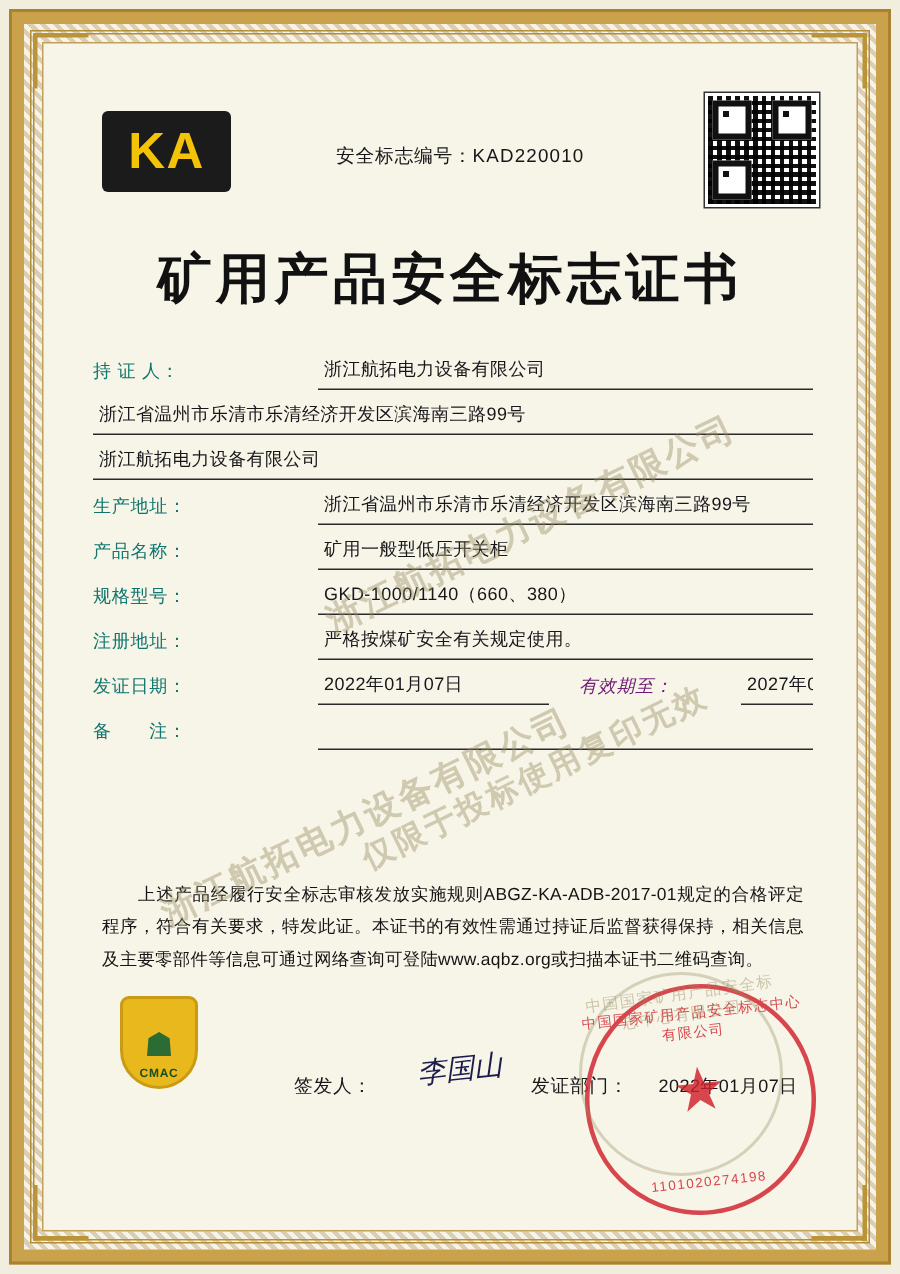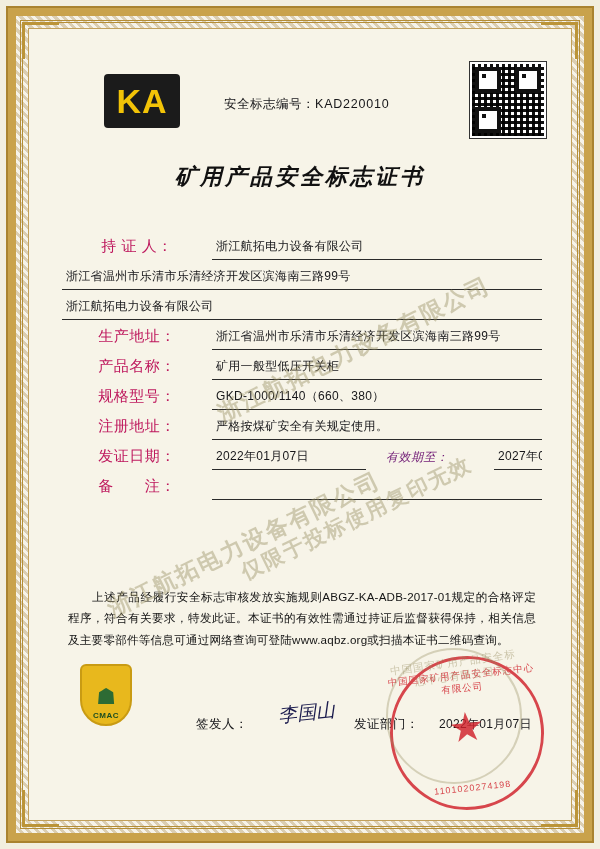--- a/index.html
+++ b/index.html
@@ -71,33 +71,32 @@
     position: absolute;
     left: 34px; top: 34px; right: 34px; bottom: 34px;
     box-sizing: border-box;
   }
 
   
   .ka-logo {
     position: absolute;
     left: 34px;
     top: 40px;
-    width: 76px;
+    width: 86px;
     height: 54px;
     background: #1b1b1b;
     border-radius: 4px;
     color: #f2c307;
     font-weight: bold;
     font-size: 34px;
     letter-spacing: 1px;
     display: flex;
     align-items: center;
     justify-content: center;
     font-family: "Liberation Sans", sans-serif;
-    margin-left: 36px;
   }
 
   
   .qr {
     position: absolute;
     right: 20px;
     top: 28px;
     width: 72px;
     height: 72px;
     background:
@@ -135,49 +134,47 @@
   }
   .cert-no .val {
     letter-spacing: 0.8px;
   }
 
   .main-title {
     position: absolute;
     left: 0; right: 0;
     top: 128px;
     text-align: center;
-    font-size: 22px;
+    font-size: 36px;
     font-weight: bold;
     color: #111;
     letter-spacing: 3px;
     font-family: "Liberation Sans", sans-serif;
-    font-style: italic;
   }
 
   
   .fields {
     position: absolute;
     left: 28px;
     right: 24px;
     top: 196px;
   }
   .field-row {
     display: flex;
     align-items: flex-end;
     height: 30px;
     position: relative;
   }
   .field-label {
     width: 150px;
-    font-size: 15px;
-    color: #be185d;
+    font-size: 12px;
+    color: #0f766e;
     padding-bottom: 4px;
     letter-spacing: 0.5px;
     flex: none;
-    text-align: center;
   }
   .field-value {
     flex: 1;
     font-size: 12px;
     color: #17171a;
     padding-bottom: 4px;
     padding-left: 4px;
     border-bottom: 1px solid #2a2a2a;
     letter-spacing: 0.3px;
     white-space: nowrap;

